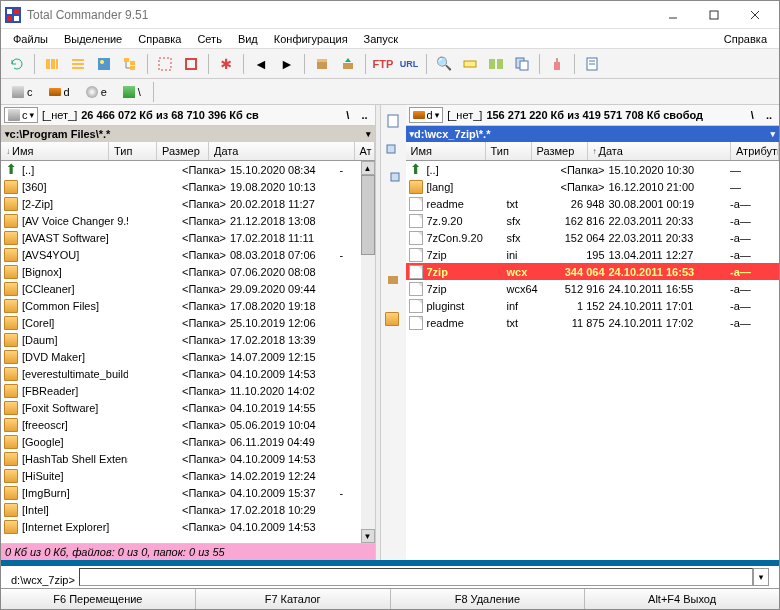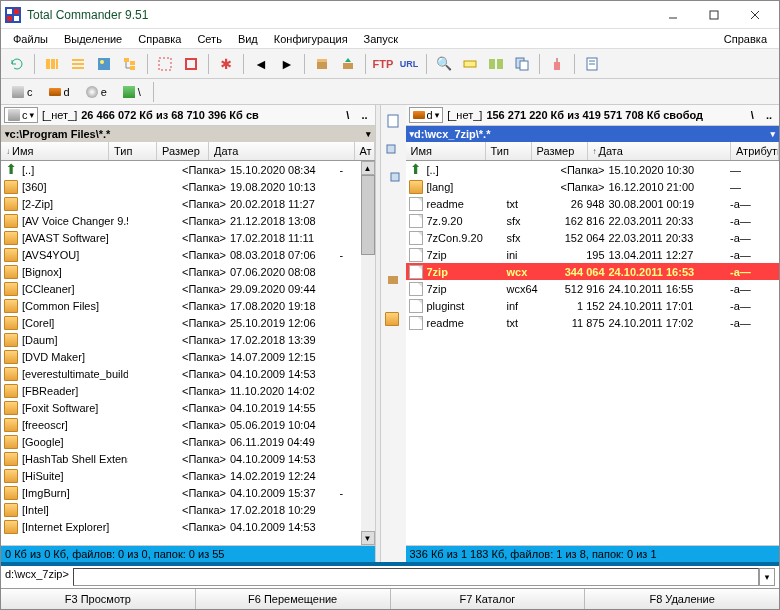--- a/index.html
+++ b/index.html
@@ -1,19 +1,19 @@
 <!DOCTYPE html>
 <html><head>
 <meta charset="utf-8">
 <style>
 * { box-sizing: border-box; margin: 0; padding: 0; font-family: Tahoma, Arial, sans-serif; font-size: 11px; }
 body { width: 780px; height: 610px; background: #fff; overflow: hidden; border: 1px solid #888; display: flex; flex-direction: column; }
 .titlebar { height: 28px; background: #fff; display: flex; align-items: center; padding: 0 4px; border-bottom: 1px solid #e0e0e0; }
 .app-icon { width: 16px; height: 16px; margin-right: 6px; display: inline-flex; }
-.title { font-size: 12px; color: #14532d; flex: 1; }
+.title { font-size: 12px; color: #737373; flex: 1; }
 .winbtns { display: flex; gap: 1px; }
 .winbtn { width: 40px; height: 24px; display: flex; align-items: center; justify-content: center; cursor: pointer; }
 .menubar { height: 20px; display: flex; align-items: center; padding: 0 4px; border-bottom: 1px solid #ddd; }
 .menuitem { padding: 2px 8px; cursor: pointer; }
 .menuitem.help { margin-left: auto; }
 .toolbar { height: 30px; display: flex; align-items: center; padding: 2px 4px; gap: 2px; border-bottom: 1px solid #ccc; background: #f4f4f4; }
 .tbtn { width: 24px; height: 24px; display: flex; align-items: center; justify-content: center; cursor: pointer; border: 1px solid transparent; }
 .tsep { width: 1px; height: 20px; background: #bbb; margin: 0 3px; }
 .drivebar { height: 26px; display: flex; align-items: center; padding: 2px 4px; gap: 2px; border-bottom: 1px solid #ccc; background: #f4f4f4; }
 .drivebtn { padding: 2px 6px; display: flex; align-items: center; gap: 3px; cursor: pointer; border: 1px solid transparent; }
@@ -45,22 +45,22 @@
 .folder-ico { background: linear-gradient(#ffd37a,#e8a33a); border-radius: 1px 1px 0 0; border: 1px solid #c38525; }
 .up-ico { color: #2a7a2a; font-size: 14px; line-height: 12px; text-align: center; }
 .file-ico { background: #fff; border: 1px solid #aaa; position: relative; }
 .file-ico::after { content: ""; position: absolute; top: 0; right: 0; border-top: 4px solid #ddd; border-left: 4px solid transparent; }
 .scrollbar { width: 14px; background: #f0f0f0; display: flex; flex-direction: column; }
 .sbbtn { height: 14px; background: #ddd; border: 1px solid #aaa; cursor: pointer; display: flex; align-items: center; justify-content: center; font-size: 8px; }
 .thumb { background: #ccc; border: 1px solid #999; flex: 0 0 80px; }
 .sbspace { flex: 1; }
 .body-with-sb { display: flex; flex: 1; min-height: 0; }
 .vstrip { width: 26px; background: #f4f4f4; border-left: 1px solid #ccc; display: flex; flex-direction: column; align-items: center; padding-top: 4px; gap: 4px; }
-.statusline { padding: 2px 4px; border-top: 1px solid #ccc; background: #0ea5e9; white-space: nowrap; overflow: hidden; text-overflow: ellipsis; }
-.cmdbar { display: flex; align-items: flex-start; padding: 2px 4px; border-top: 4px solid #0369a1; }
+.statusline { padding: 2px 4px; border-top: 1px solid #ccc; background: #f9a8d4; white-space: nowrap; overflow: hidden; text-overflow: ellipsis; font-style: italic; }
+.cmdbar { display: flex; align-items: flex-end; padding: 2px 10px; border-top: 6px solid #0369a1; }
 .cmdlabel { padding-right: 4px; }
 .cmdinput { flex: 1; border: 1px inset #999; padding: 1px 3px; height: 18px; }
 .cmddd { width: 16px; text-align: center; cursor: pointer; border: 1px solid #999; height: 18px; line-height: 16px; font-size: 9px; }
 .fkeys { display: flex; border-top: 1px solid #999; }
 .fkey { flex: 1; padding: 4px 2px; text-align: center; border-right: 1px solid #bbb; background: linear-gradient(#fdfdfd,#e8e8e8); cursor: pointer; }
 .fkey:last-child { border-right: none; }
 .left .c-name { width: 108px; } .left .c-type { width: 48px; } .left .c-size { width: 52px; text-align: right; } .left .c-date { flex: 1; } .left .c-attr { width: 20px; }
 .right .c-name { width: 80px; } .right .c-type { width: 46px; } .right .c-size { width: 56px; text-align: right; } .right .c-date { flex: 1; } .right .c-attr { width: 48px; }
 </style>
 </head>
@@ -594,28 +594,27 @@
         </div>
         <div class="row">
           <span class="ico file-ico"></span>
           <span class="cell c-name">readme</span>
           <span class="cell c-type">txt</span>
           <span class="cell c-size">11 875</span>
           <span class="cell c-date">24.10.2011 17:02</span>
           <span class="cell c-attr">-a—</span>
         </div>
       </div>
-    <div class="statusline">336 Кб из 1 183 Кб, файлов: 1 из 8, папок: 0 из 1</div>
   </div>
 </div>
 
 <div class="cmdbar">
   <span class="cmdlabel">d:\wcx_7zip&gt;</span>
   <input class="cmdinput" style="">
   <span class="cmddd">▾</span>
 </div>
 
 <div class="fkeys">
-  <div class="fkey">F3 Просмотр</div>
   <div class="fkey">F6 Перемещение</div>
   <div class="fkey">F7 Каталог</div>
   <div class="fkey">F8 Удаление</div>
+  <div class="fkey">Alt+F4 Выход</div>
 </div>
 
 </body></html>

